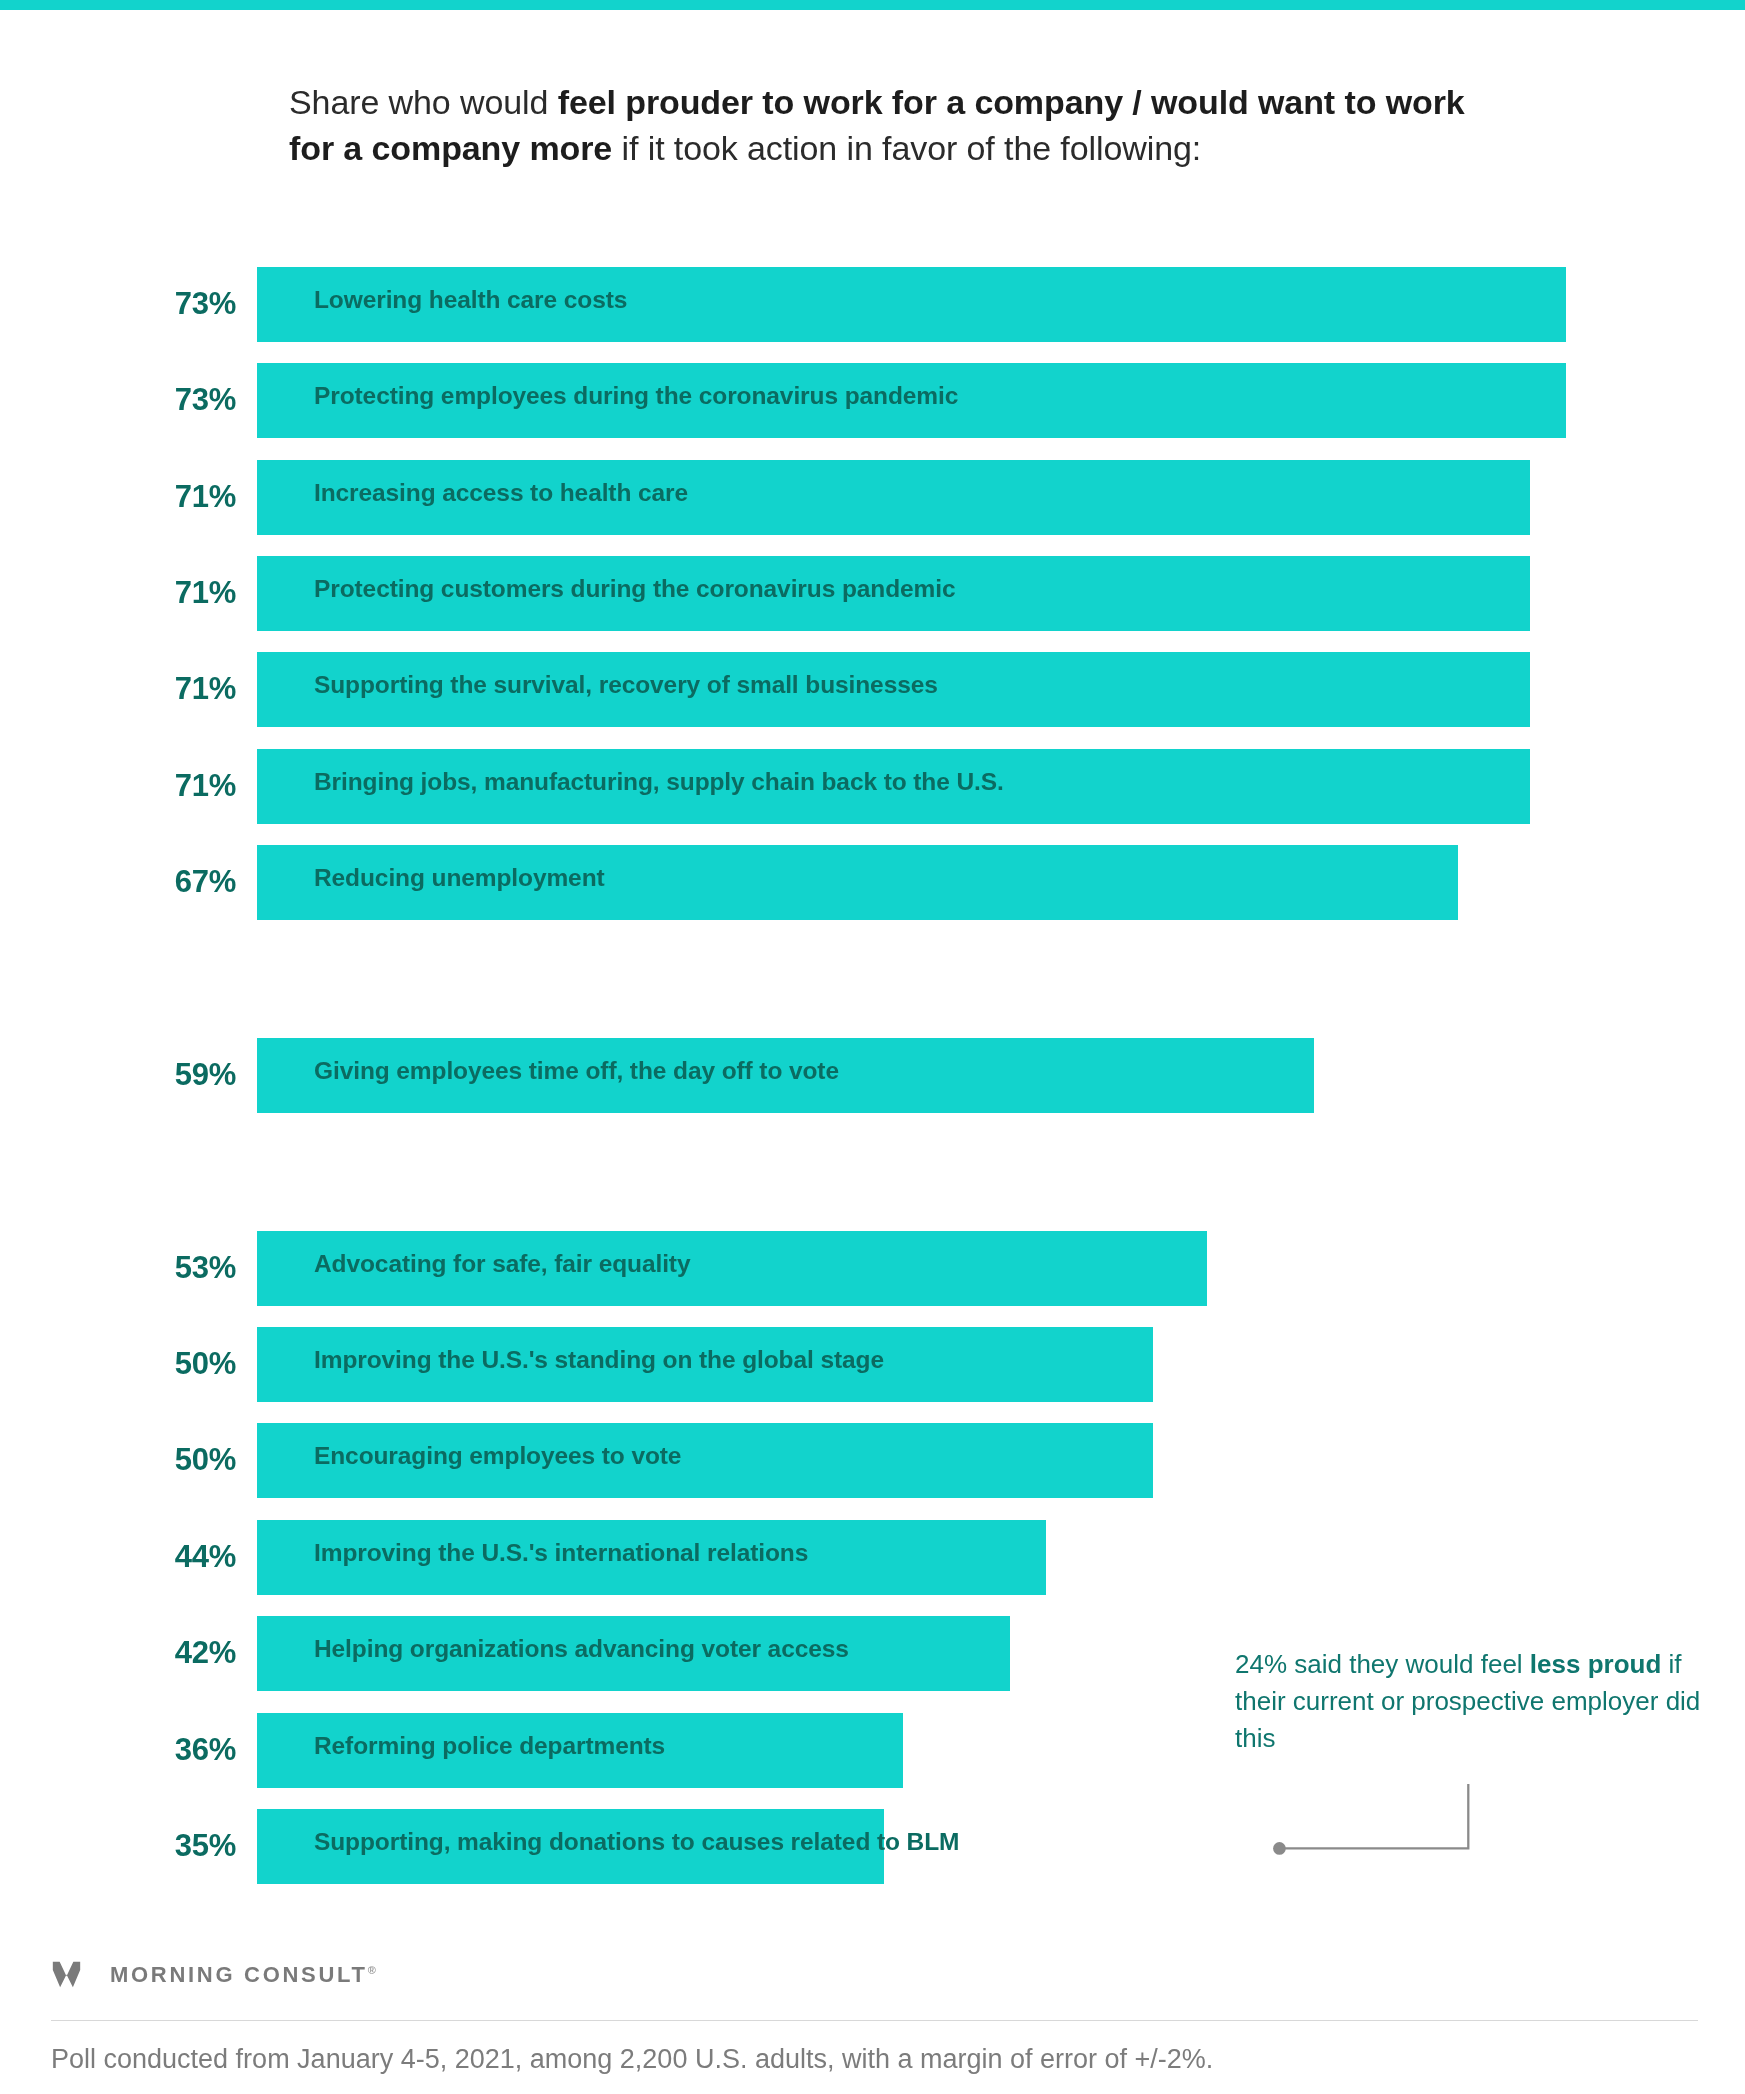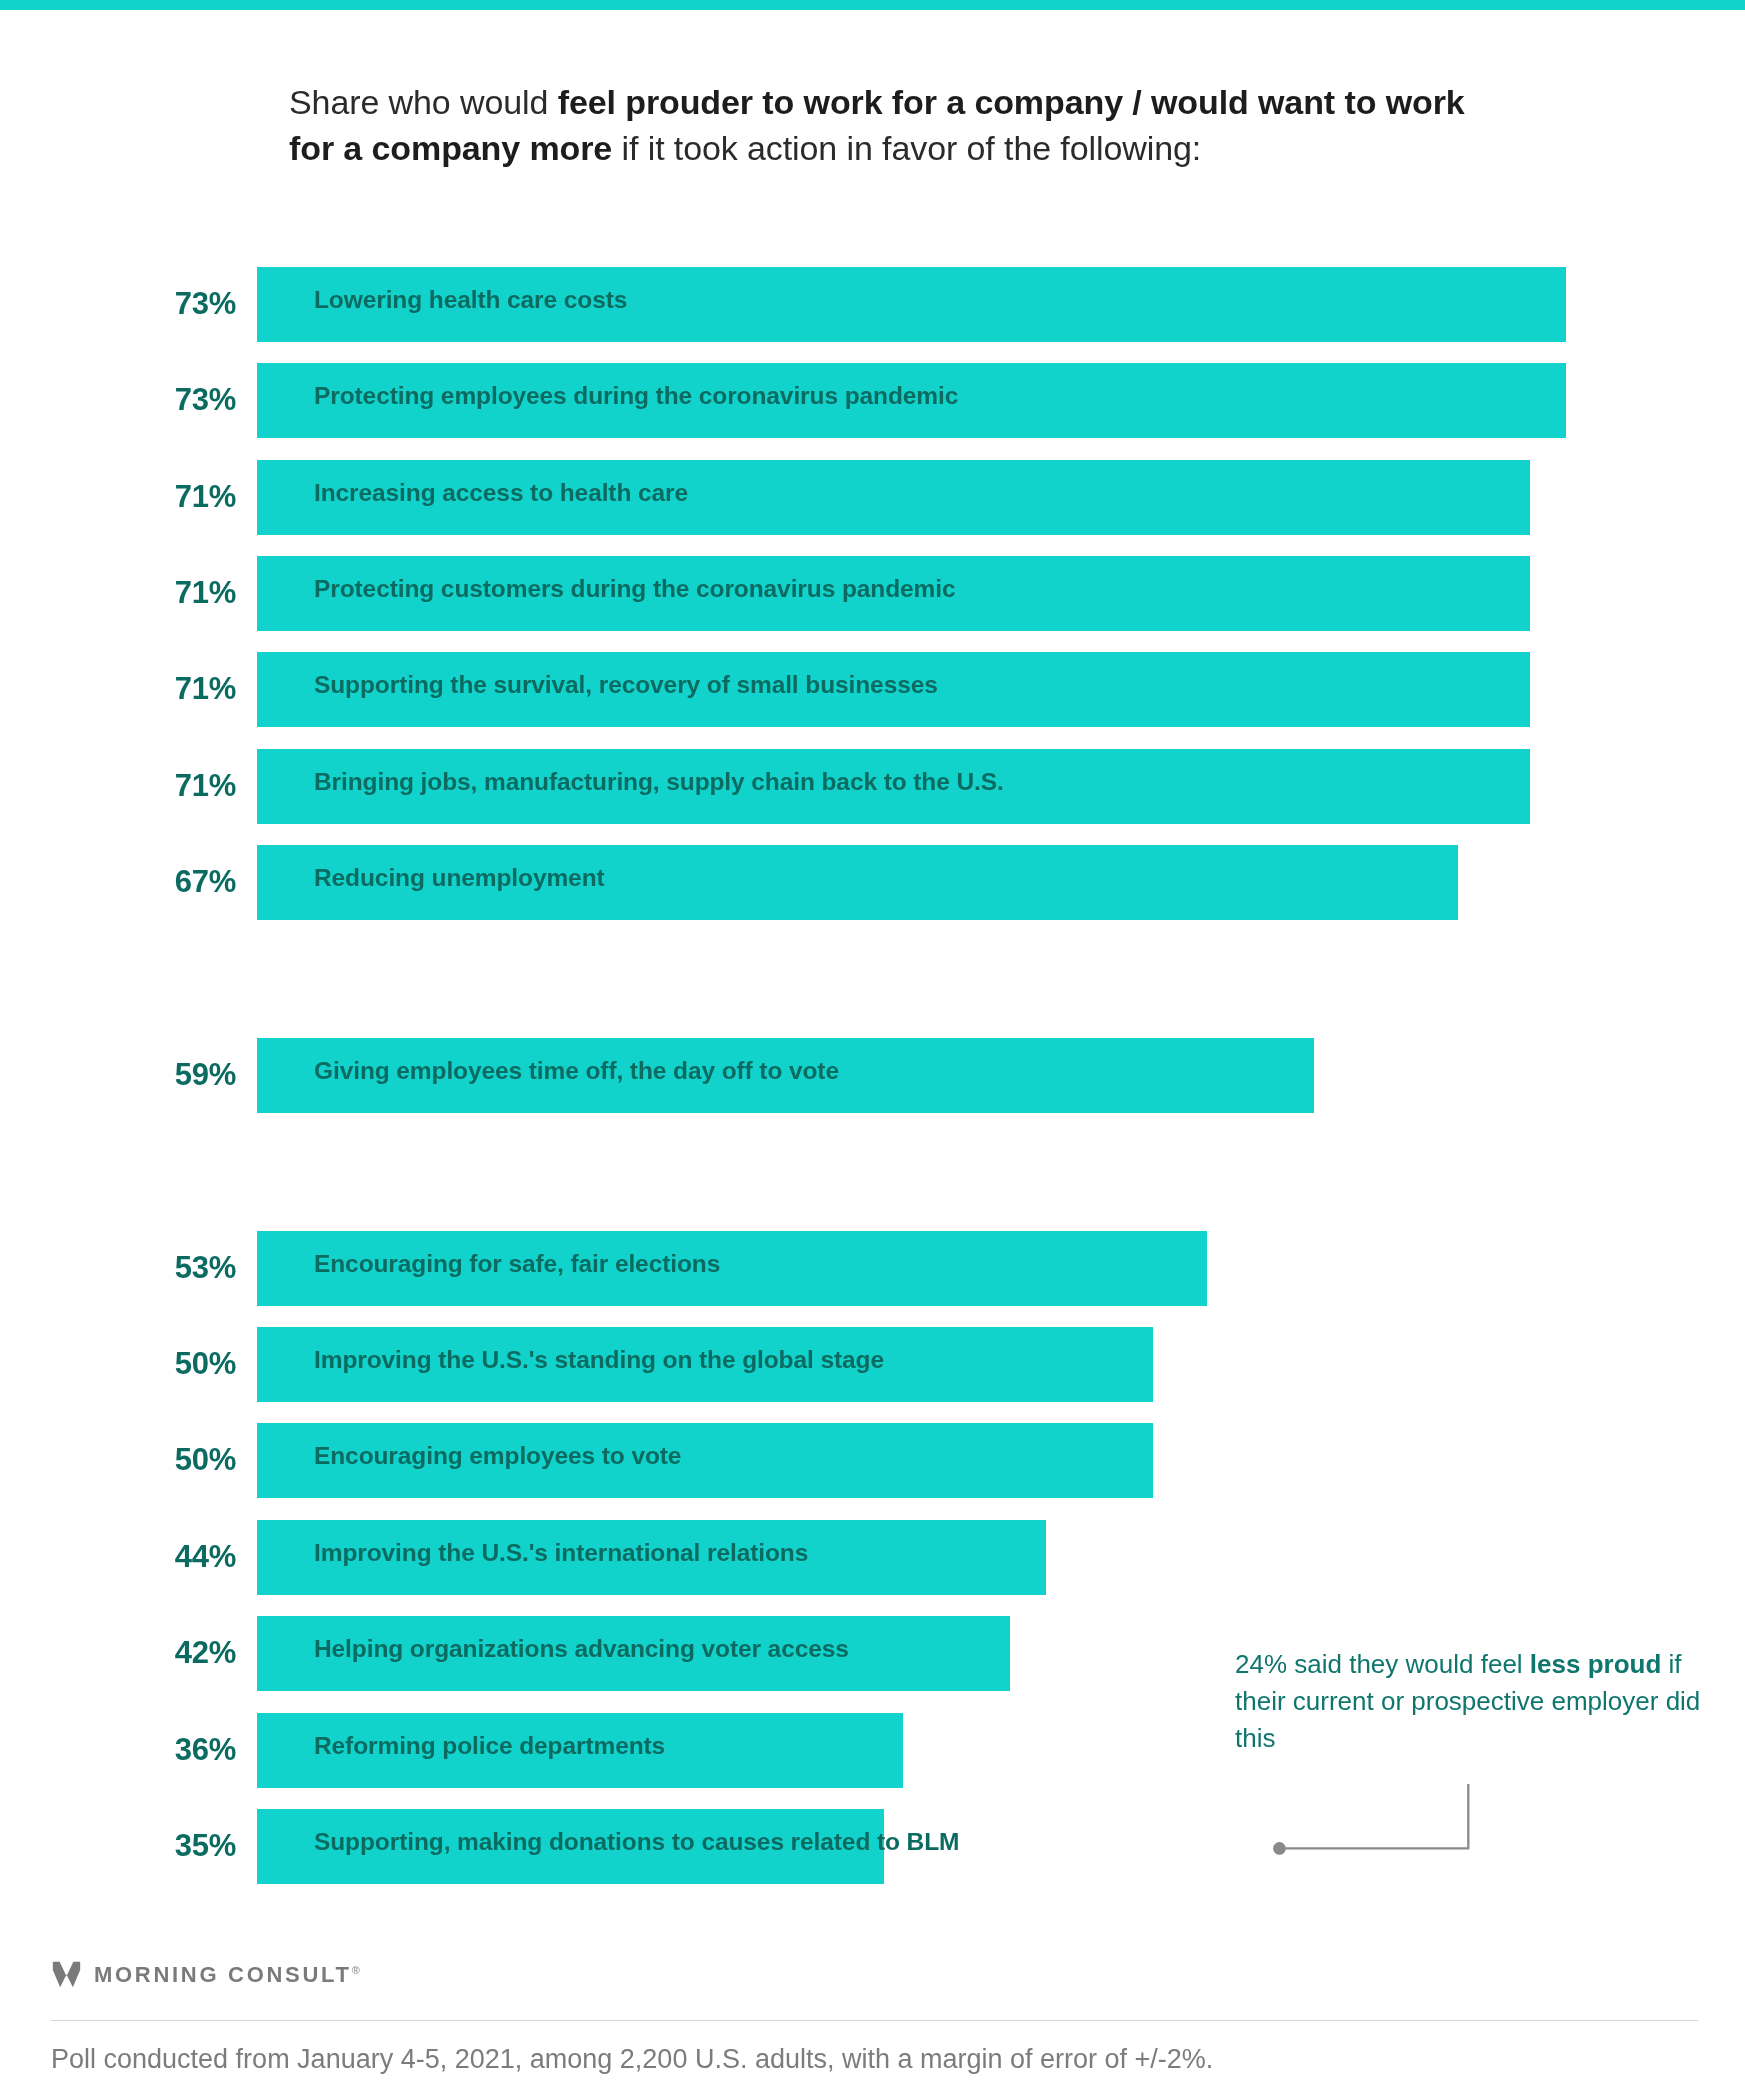--- a/index.html
+++ b/index.html
@@ -60,21 +60,21 @@
     font-size:26px; line-height:1.42; color:#0f766e; font-weight:400;
   }
   #annotation b{ font-weight:700; }
   #leader{
     position:absolute; left:1264px; top:1782px; width:227px; height:82px;
   }
 
   
   #footer-logo{
     position:absolute; left:51px; top:1959px;
-    display:flex; align-items:center; gap:12px;
+    display:flex; align-items:center; gap:28px;
   }
   #logo-mark{ width:31px; height:31px; display:block; }
   #logo-text{
     font-size:22px; font-weight:700; color:#7a7a7a;
     letter-spacing:2.7px;
   }
   #logo-reg{
     font-size:11px; color:#9a9a9a; vertical-align:super;
     letter-spacing:0;
   }
@@ -148,21 +148,21 @@
       <div class="pct">59%</div>
       <div class="bar-wrap">
         <div class="bar" style="width: 1057px; background: rgb(18, 211, 204);"></div>
         <div class="bar-label">Giving employees time off, the day off to vote</div>
       </div>
     </div>
     <div class="row" style="top: 964px;">
       <div class="pct">53%</div>
       <div class="bar-wrap">
         <div class="bar" style="width: 950px; background: rgb(18, 211, 204);"></div>
-        <div class="bar-label">Encouraging for safe, fair elections</div>
+        <div class="bar-label">Advocating for safe, fair equality</div>
       </div>
     </div>
     <div class="row" style="top: 1060px;">
       <div class="pct">50%</div>
       <div class="bar-wrap">
         <div class="bar" style="width: 896px; background: rgb(18, 211, 204);"></div>
         <div class="bar-label">Improving the U.S.'s standing on the global stage</div>
       </div>
     </div>
     <div class="row" style="top: 1156px;">

